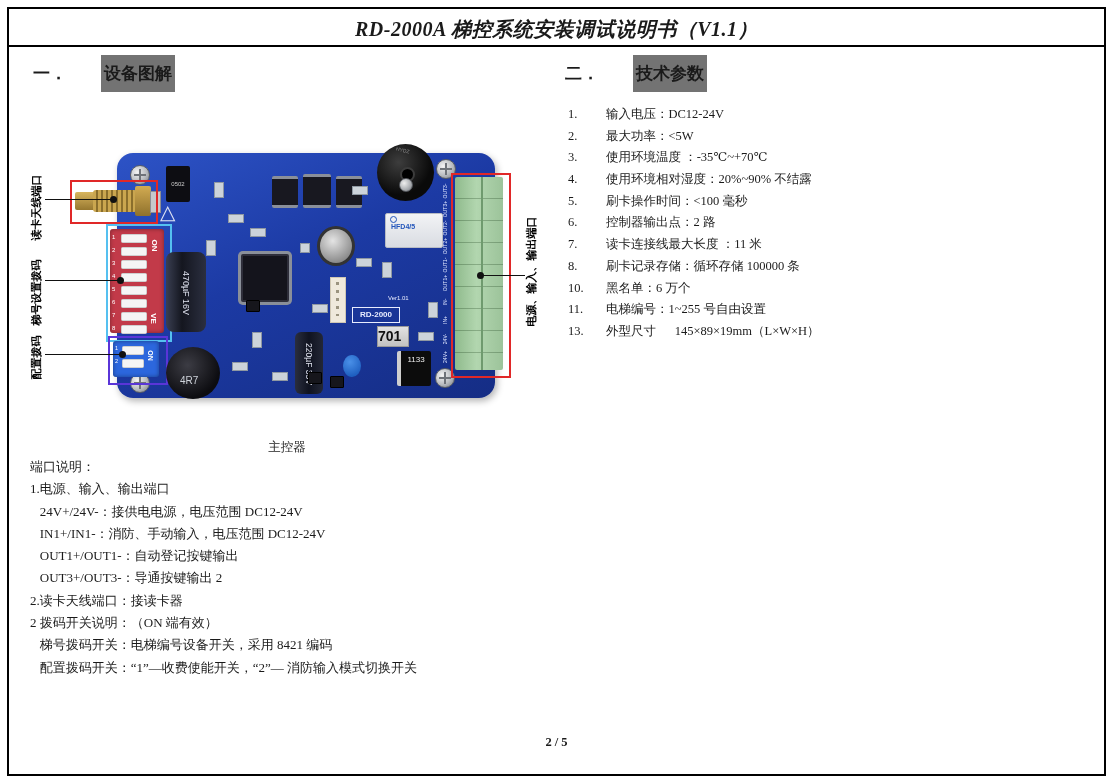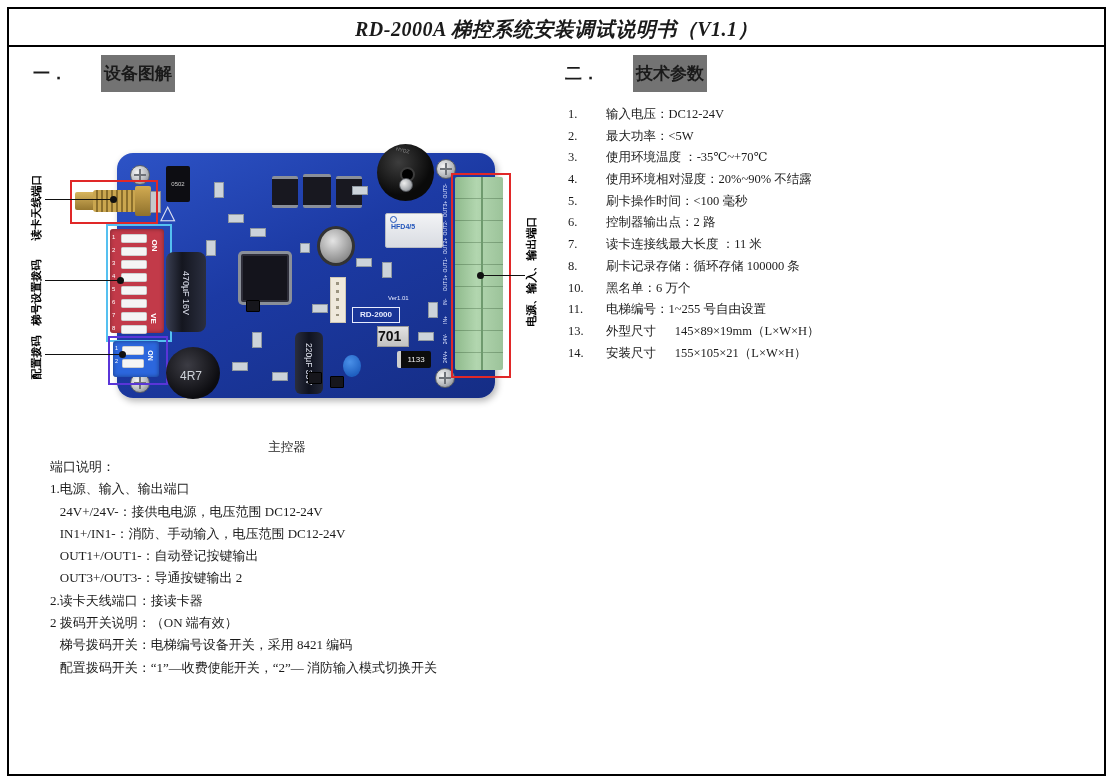--- a/index.html
+++ b/index.html
@@ -11,21 +11,21 @@
              font-size:20px;font-weight:bold;font-style:italic;letter-spacing:.5px;}
   .header-rule{position:absolute;left:7px;right:7px;top:45px;border-top:2px solid #000;}
   .section-heading{position:absolute;font-family:"Liberation Sans","DejaVu Sans",sans-serif;
                    font-size:17px;font-weight:bold;}
   .section-heading .hl{background:#737373;padding:9px 3px;margin-left:34px;}
   
   .tech-list{position:absolute;left:568px;top:104px;width:430px;font-size:12.5px;}
   .tp-row{height:21.7px;line-height:21.7px;white-space:pre;}
   .tp-num{display:inline-block;width:38px;}
   
-  .port-notes{position:absolute;left:50px;top:456px;width:500px;font-size:13px;}
+  .port-notes{position:absolute;left:30px;top:456px;width:500px;font-size:13px;}
   .pn-line{height:22.3px;line-height:22.3px;white-space:pre;}
   .caption{position:absolute;left:187px;top:439px;width:200px;text-align:center;font-size:12.5px;color:#222;}
   .page-number{position:absolute;left:0;right:0;top:735px;text-align:center;font-size:12.5px;font-weight:bold;}
   
   .board{position:absolute;left:117px;top:153px;width:378px;height:245px;border-radius:16px;
          background:linear-gradient(155deg,#2d53c6 0%,#1c3aa4 45%,#152d85 100%);
          box-shadow:2px 3px 7px rgba(0,0,0,.30);}
   .screw{position:absolute;width:18px;height:18px;border-radius:50%;border:1px solid #5a5e64;
          background:radial-gradient(circle at 35% 35%,#f4f4f4,#b9bcc0 55%,#75797f);}
   .screw::before{content:"";position:absolute;left:8px;top:3px;width:2px;height:12px;background:#6f7379;}
@@ -112,21 +112,21 @@
     <div class="dip-knob" style="left:122px;top:346px;width:20px;height:7px;"></div>
     <div class="dip-knob" style="left:122px;top:359px;width:20px;height:7px;"></div>
     <div class="dip-side" style="left:145px;top:352px;font-size:7px;">ON</div>
     <div class="hl-box" style="left:108px;top:336px;width:56px;height:45px;border:2px solid #5a35d8;"></div>
 
     <div class="abs" style="left:166px;top:252px;width:40px;height:80px;border-radius:8px;background:linear-gradient(90deg,#3a3f52,#14161f 40%,#2b2f40);">
       <span class="abs silk" style="left:-14px;top:36px;width:68px;text-align:center;font-size:9px;transform:rotate(90deg);color:#dfe2ee;">470µF 16V</span>
     </div>
 
     <div class="abs" style="left:166px;top:347px;width:54px;height:52px;border-radius:50%;background:radial-gradient(circle at 40% 35%,#3c3c44,#0c0c10 70%);">
-      <span class="abs silk" style="left:14px;top:22px;font-size:12px;color:#cfd3da;">4R7</span>
+      <span class="abs silk" style="left:14px;top:28px;font-size:10px;color:#cfd3da;">4R7</span>
     </div>
 
     <div class="chip" style="left:241px;top:254px;width:44px;height:44px;box-shadow:0 0 0 3px #8a8f99;"></div>
     <div class="soic" style="left:272px;top:176px;width:26px;height:26px;"></div>
     <div class="soic" style="left:303px;top:174px;width:28px;height:28px;"></div>
     <div class="soic" style="left:336px;top:176px;width:26px;height:26px;"></div>
 
     <div class="abs" style="left:377px;top:144px;width:57px;height:57px;border-radius:50%;background:radial-gradient(circle at 38% 32%,#3d3d3d,#0a0a0a 62%);">
       <span class="abs" style="left:19px;top:3px;font-size:5px;color:#8a8a8a;font-family:'Liberation Sans',sans-serif;transform:rotate(14deg);">HYDZ</span>
       <span class="abs" style="left:23px;top:23px;width:11px;height:11px;border-radius:50%;background:#000;border:2px solid #3c3c3c;"></span>
@@ -144,21 +144,21 @@
     </div>
 
     <span class="abs silk" style="left:388px;top:295px;font-size:6px;">Ver1.01</span>
     <div class="abs silk" style="left:352px;top:307px;width:46px;height:14px;border:1.5px solid #e8ecff;font-size:8px;font-weight:bold;text-align:center;line-height:14px;">RD-2000</div>
 
     <div class="abs" style="left:377px;top:326px;width:30px;height:19px;background:linear-gradient(#e2e2e2,#c2c2c2);border:1px solid #999;font-size:14px;font-weight:bold;text-align:left;line-height:19px;font-family:'Liberation Sans',sans-serif;color:#111;">701</div>
     <div class="abs" style="left:295px;top:332px;width:28px;height:62px;border-radius:6px;background:linear-gradient(90deg,#2a2e3e,#101320 50%,#232736);">
       <span class="abs silk" style="left:-18px;top:27px;width:64px;text-align:center;font-size:8.5px;transform:rotate(90deg);color:#dfe2ee;">220µF 35V</span>
     </div>
     <div class="abs" style="left:343px;top:355px;width:18px;height:22px;border-radius:50%;background:radial-gradient(circle at 38% 32%,#4a90e8,#1e5fc0 75%);"></div>
-    <div class="abs" style="left:397px;top:351px;width:30px;height:17px;background:#0c0c0c;border-left:4px solid #cfcfcf;border-radius:2px;color:#eee;font-size:8px;text-align:center;line-height:17px;font-family:'Liberation Sans',sans-serif;">1133</div>
+    <div class="abs" style="left:397px;top:351px;width:30px;height:35px;background:#0c0c0c;border-left:4px solid #cfcfcf;border-radius:2px;color:#eee;font-size:8px;text-align:center;line-height:17px;font-family:'Liberation Sans',sans-serif;">1133</div>
 
     <div class="smd" style="left:214px;top:182px;width:8px;height:14px;"></div>
     <div class="smd" style="left:228px;top:214px;width:14px;height:7px;"></div>
     <div class="smd" style="left:250px;top:228px;width:14px;height:7px;"></div>
     <div class="smd" style="left:300px;top:243px;width:8px;height:8px;"></div>
     <div class="smd" style="left:356px;top:258px;width:14px;height:7px;"></div>
     <div class="smd" style="left:312px;top:304px;width:14px;height:7px;"></div>
     <div class="smd" style="left:252px;top:332px;width:8px;height:14px;"></div>
     <div class="smd" style="left:232px;top:362px;width:14px;height:7px;"></div>
     <div class="smd" style="left:272px;top:372px;width:14px;height:7px;"></div>
@@ -225,21 +225,20 @@
       <div class="tp-row"><span class="tp-num">8.</span><span class="tp-text">刷卡记录存储：循环存储 100000 条</span></div>
 
 
       <div class="tp-row"><span class="tp-num">10.</span><span class="tp-text">黑名单：6 万个</span></div>
 
       <div class="tp-row"><span class="tp-num">11.</span><span class="tp-text">电梯编号：1~255 号自由设置</span></div>
 
 
       <div class="tp-row"><span class="tp-num">13.</span><span class="tp-text">外型尺寸      145×89×19mm（L×W×H）</span></div>
 
-      <div class="tp-row"><span class="tp-num">14.</span><span class="tp-text">安装尺寸      155×105×21（L×W×H）</span></div>
     </div>
 
   <div class="port-notes">
 
       <div class="pn-line">端口说明：</div>
 
       <div class="pn-line">1.电源、输入、输出端口</div>
 
       <div class="pn-line">   24V+/24V-：接供电电源，电压范围 DC12-24V</div>
 
@@ -252,13 +251,14 @@
 
       <div class="pn-line">2.读卡天线端口：接读卡器</div>
 
       <div class="pn-line">2 拨码开关说明：（ON 端有效）</div>
 
       <div class="pn-line">   梯号拨码开关：电梯编号设备开关，采用 8421 编码</div>
 
       <div class="pn-line">   配置拨码开关：“1”—收费使能开关，“2”— 消防输入模式切换开关</div>
     </div>
 
+  <div class="page-number">2 / 5</div>
 </div>
 
 </body></html>

